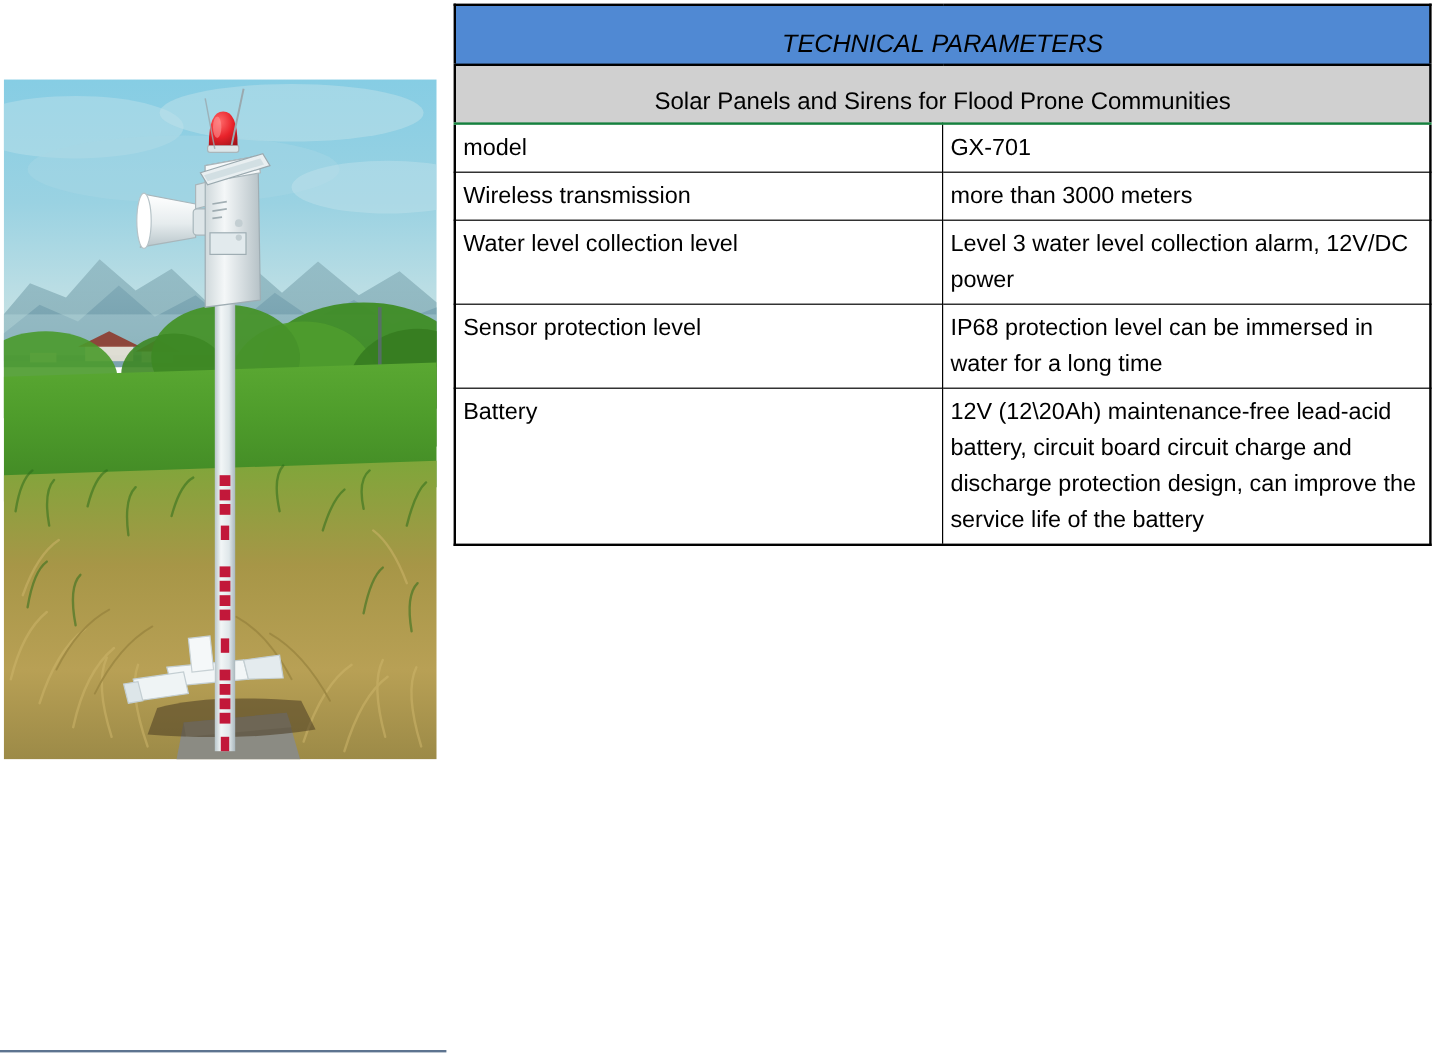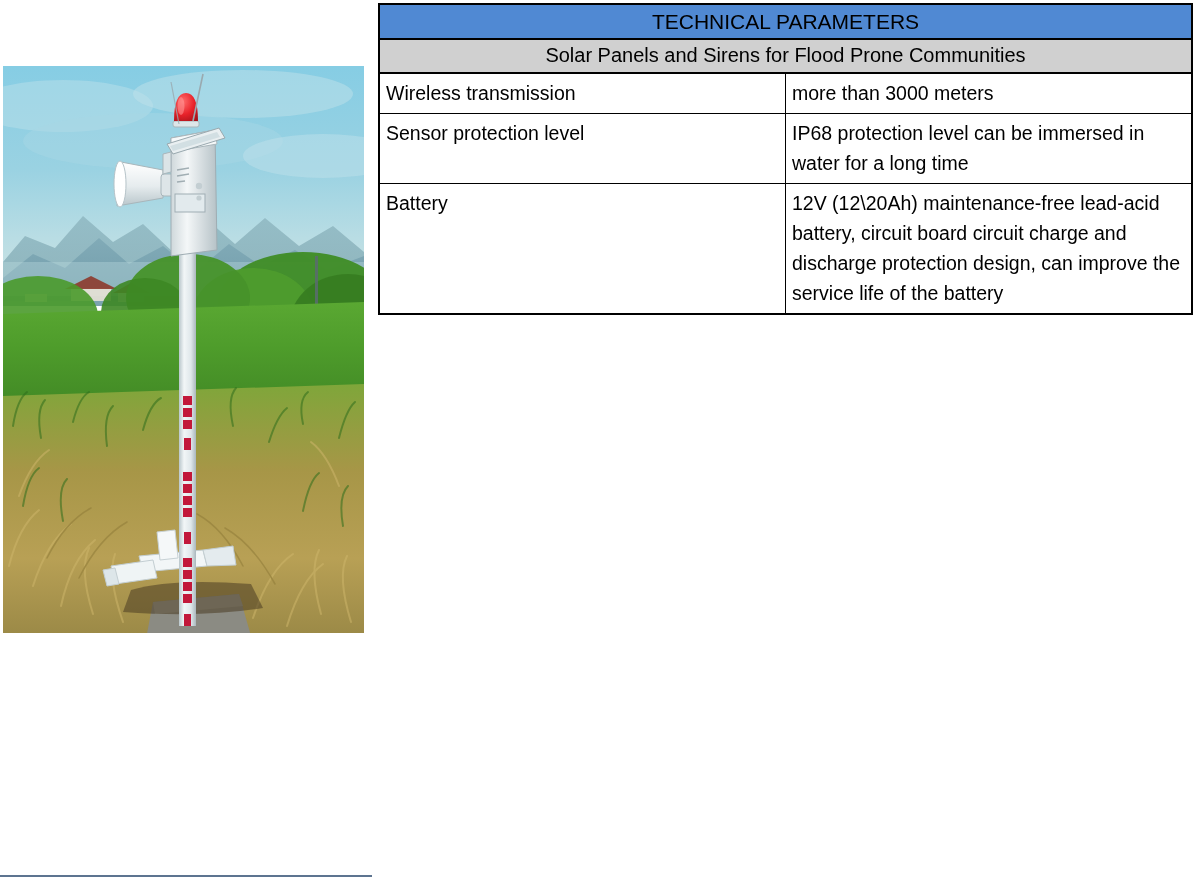--- a/index.html
+++ b/index.html
@@ -50,30 +50,31 @@
     font-family: "Liberation Sans", sans-serif;
   }
   td.col-label { width: 327px; }
   td.col-value { width: 486px; }
 
   tr.title-row td {
     background: #5089D3;
     text-align: center;
     font-size: 21px;
     line-height: 25px;
-    padding: 4px 6px 4px 6px;
+    padding: 19px 6px 4px 6px;
     border-bottom: 2px solid #000;
+    font-style: italic;
   }
   tr.subtitle-row td {
     background: #d0d0d0;
     text-align: center;
     font-size: 20px;
     line-height: 25px;
-    padding: 3px 6px 4px 6px;
-    border-bottom: 2px solid #000000;
+    padding: 18px 6px 4px 6px;
+    border-bottom: 2px solid #15803d;
   }
 
   
   #bottom-rule {
     position: absolute;
     left: 0;
     top: 875px;
     width: 372px;
     height: 2px;
     background: linear-gradient(to right, #7a8ea6 0%, #5c7characters 0%, #4f6party 0%);
@@ -284,25 +285,33 @@
 
 <div id="spec-table-wrap">
   <table class="spec">
     <tbody id="spec-tbody">
       <tr class="title-row">
         <td colspan="2" style="background: rgb(80, 137, 211);">TECHNICAL PARAMETERS</td>
       </tr>
       <tr class="subtitle-row">
         <td colspan="2" style="background: rgb(208, 208, 208);">Solar Panels and Sirens for Flood Prone Communities</td>
       </tr>
+    <tr>
+          <td class="col-label">model</td>
+          <td class="col-value">GX-701</td>
+        </tr>
         <tr>
           <td class="col-label">Wireless transmission</td>
           <td class="col-value">more than 3000 meters</td>
         </tr>
         <tr>
+          <td class="col-label">Water level collection level</td>
+          <td class="col-value">Level 3 water level collection alarm, 12V/DC power</td>
+        </tr>
+        <tr>
           <td class="col-label">Sensor protection level</td>
           <td class="col-value">IP68 protection level can be immersed in water for a long time</td>
         </tr>
         <tr>
           <td class="col-label">Battery</td>
           <td class="col-value">12V (12\20Ah) maintenance-free lead-acid battery, circuit board circuit charge and discharge protection design, can improve the service life of the battery</td>
         </tr>
       </tbody>
   </table>
 </div>

